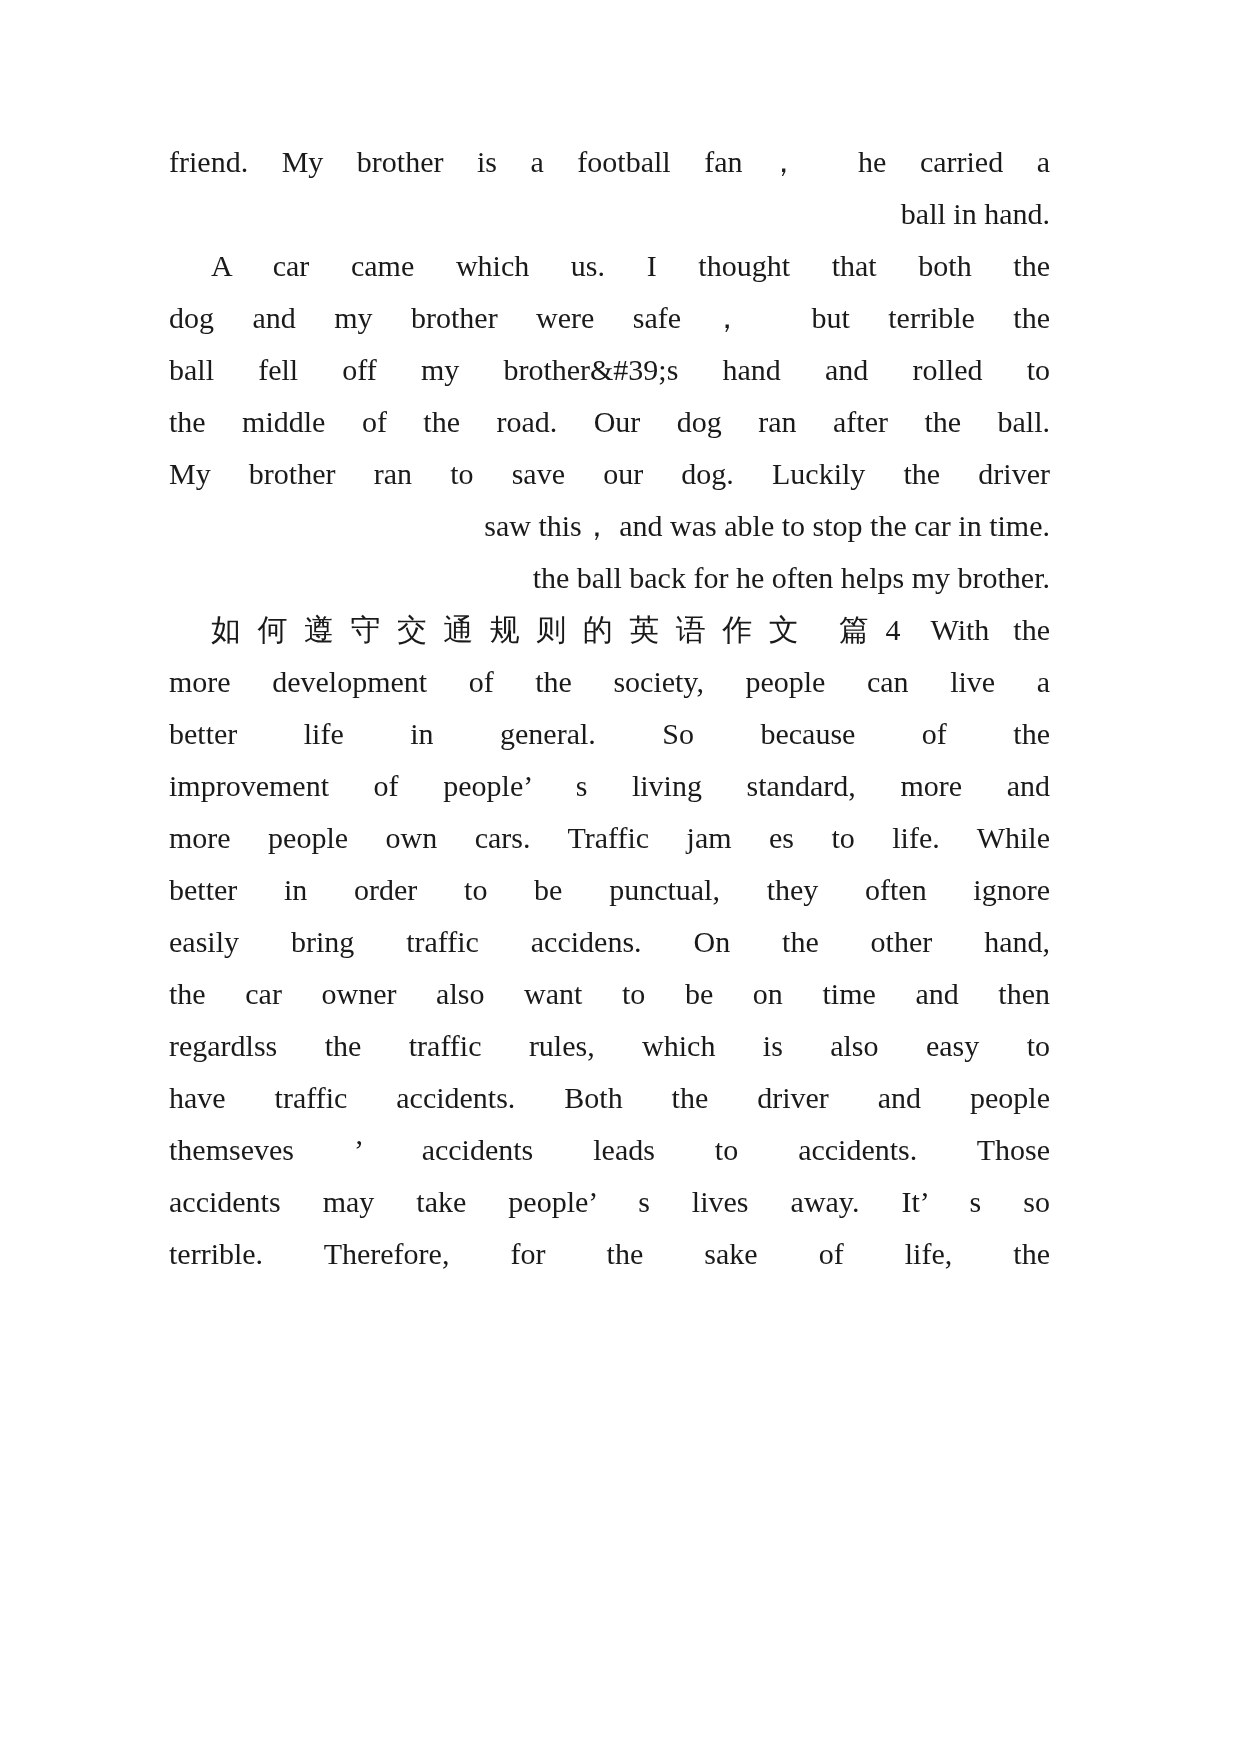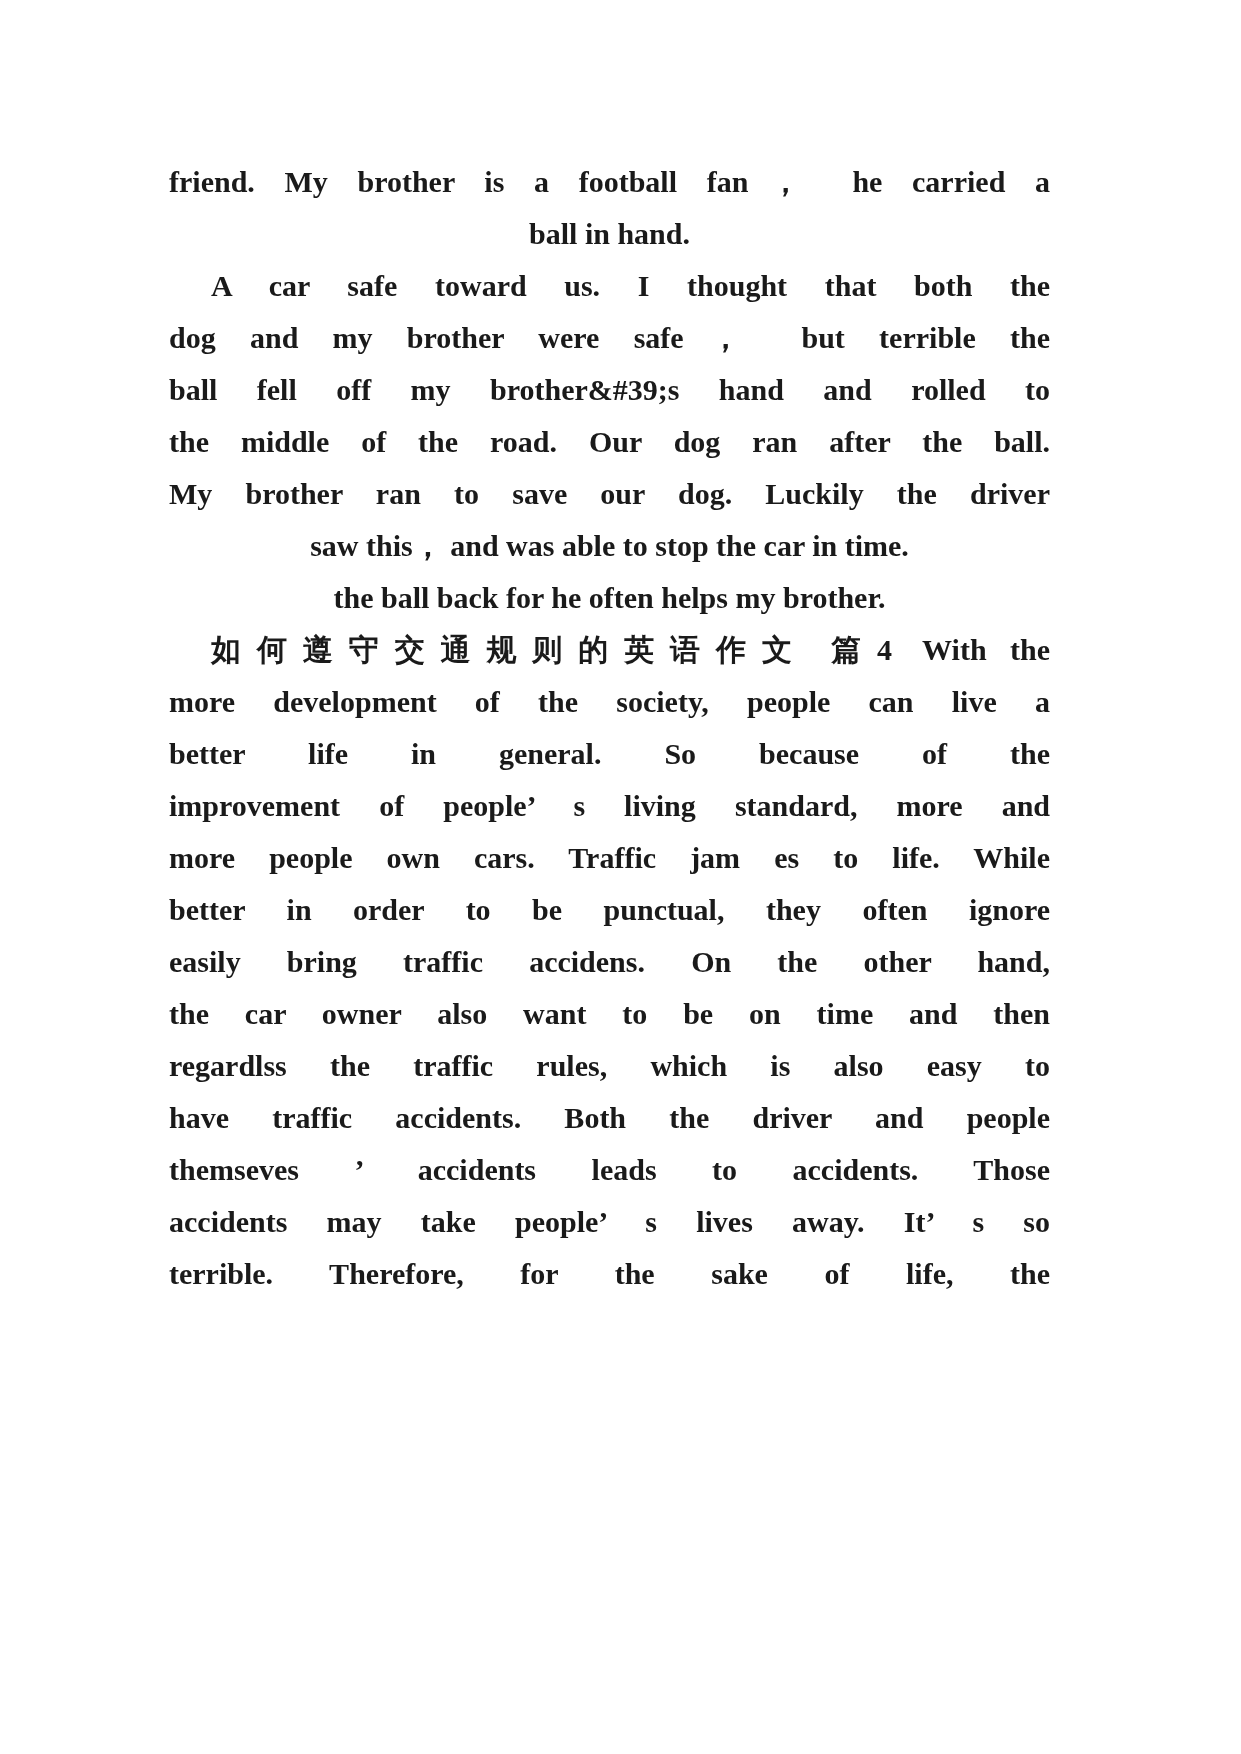--- a/index.html
+++ b/index.html
@@ -11,50 +11,50 @@
     position: relative;
     width: 1241px;
     height: 1754px;
     background: #ffffff;
     overflow: hidden;
     box-sizing: border-box;
   }
   .text-block {
     position: absolute;
     left: 169px;
-    top: 156px;
+    top: 136px;
     width: 881px;
     font-family: "Liberation Serif", "DejaVu Serif", serif;
     font-size: 30px;
     line-height: 52px;
     color: #1a1a1a;
-    font-weight: 700;
+    font-weight: 400;
   }
   .ln {
     width: 100%;
-    text-align: center;
+    text-align: right;
     white-space: nowrap; 
   }
   .ln.jf {
     white-space: normal;
     text-align: justify;
     text-align-last: justify;
   }
   .ln.ind {
     text-indent: 42px;
   }
 </style>
 </head>
 <body>
 
 <div class="page">
   <div class="text-block" style="color: rgb(26, 26, 26);">
       <div class="ln jf">friend. My brother is a football fan， he carried a</div>
       <div class="ln">ball in hand.</div>
-      <div class="ln jf ind">A car safe toward us. I thought that both the</div>
+      <div class="ln jf ind">A car came which us. I thought that both the</div>
       <div class="ln jf">dog and my brother were safe， but terrible the</div>
       <div class="ln jf">ball fell off my brother&amp;#39;s hand and rolled to</div>
       <div class="ln jf">the middle of the road. Our dog ran after the ball.</div>
       <div class="ln jf">My brother ran to save our dog. Luckily the driver</div>
       <div class="ln">saw this， and was able to stop the car in time.</div>
       <div class="ln">the ball back for he often helps my brother.</div>
       <div class="ln jf ind">如何遵守交通规则的英语作文 篇4 With the</div>
       <div class="ln jf">more development of the society, people can live a</div>
       <div class="ln jf">better life in general. So because of the</div>
       <div class="ln jf">improvement of people’ s living standard, more and</div>

